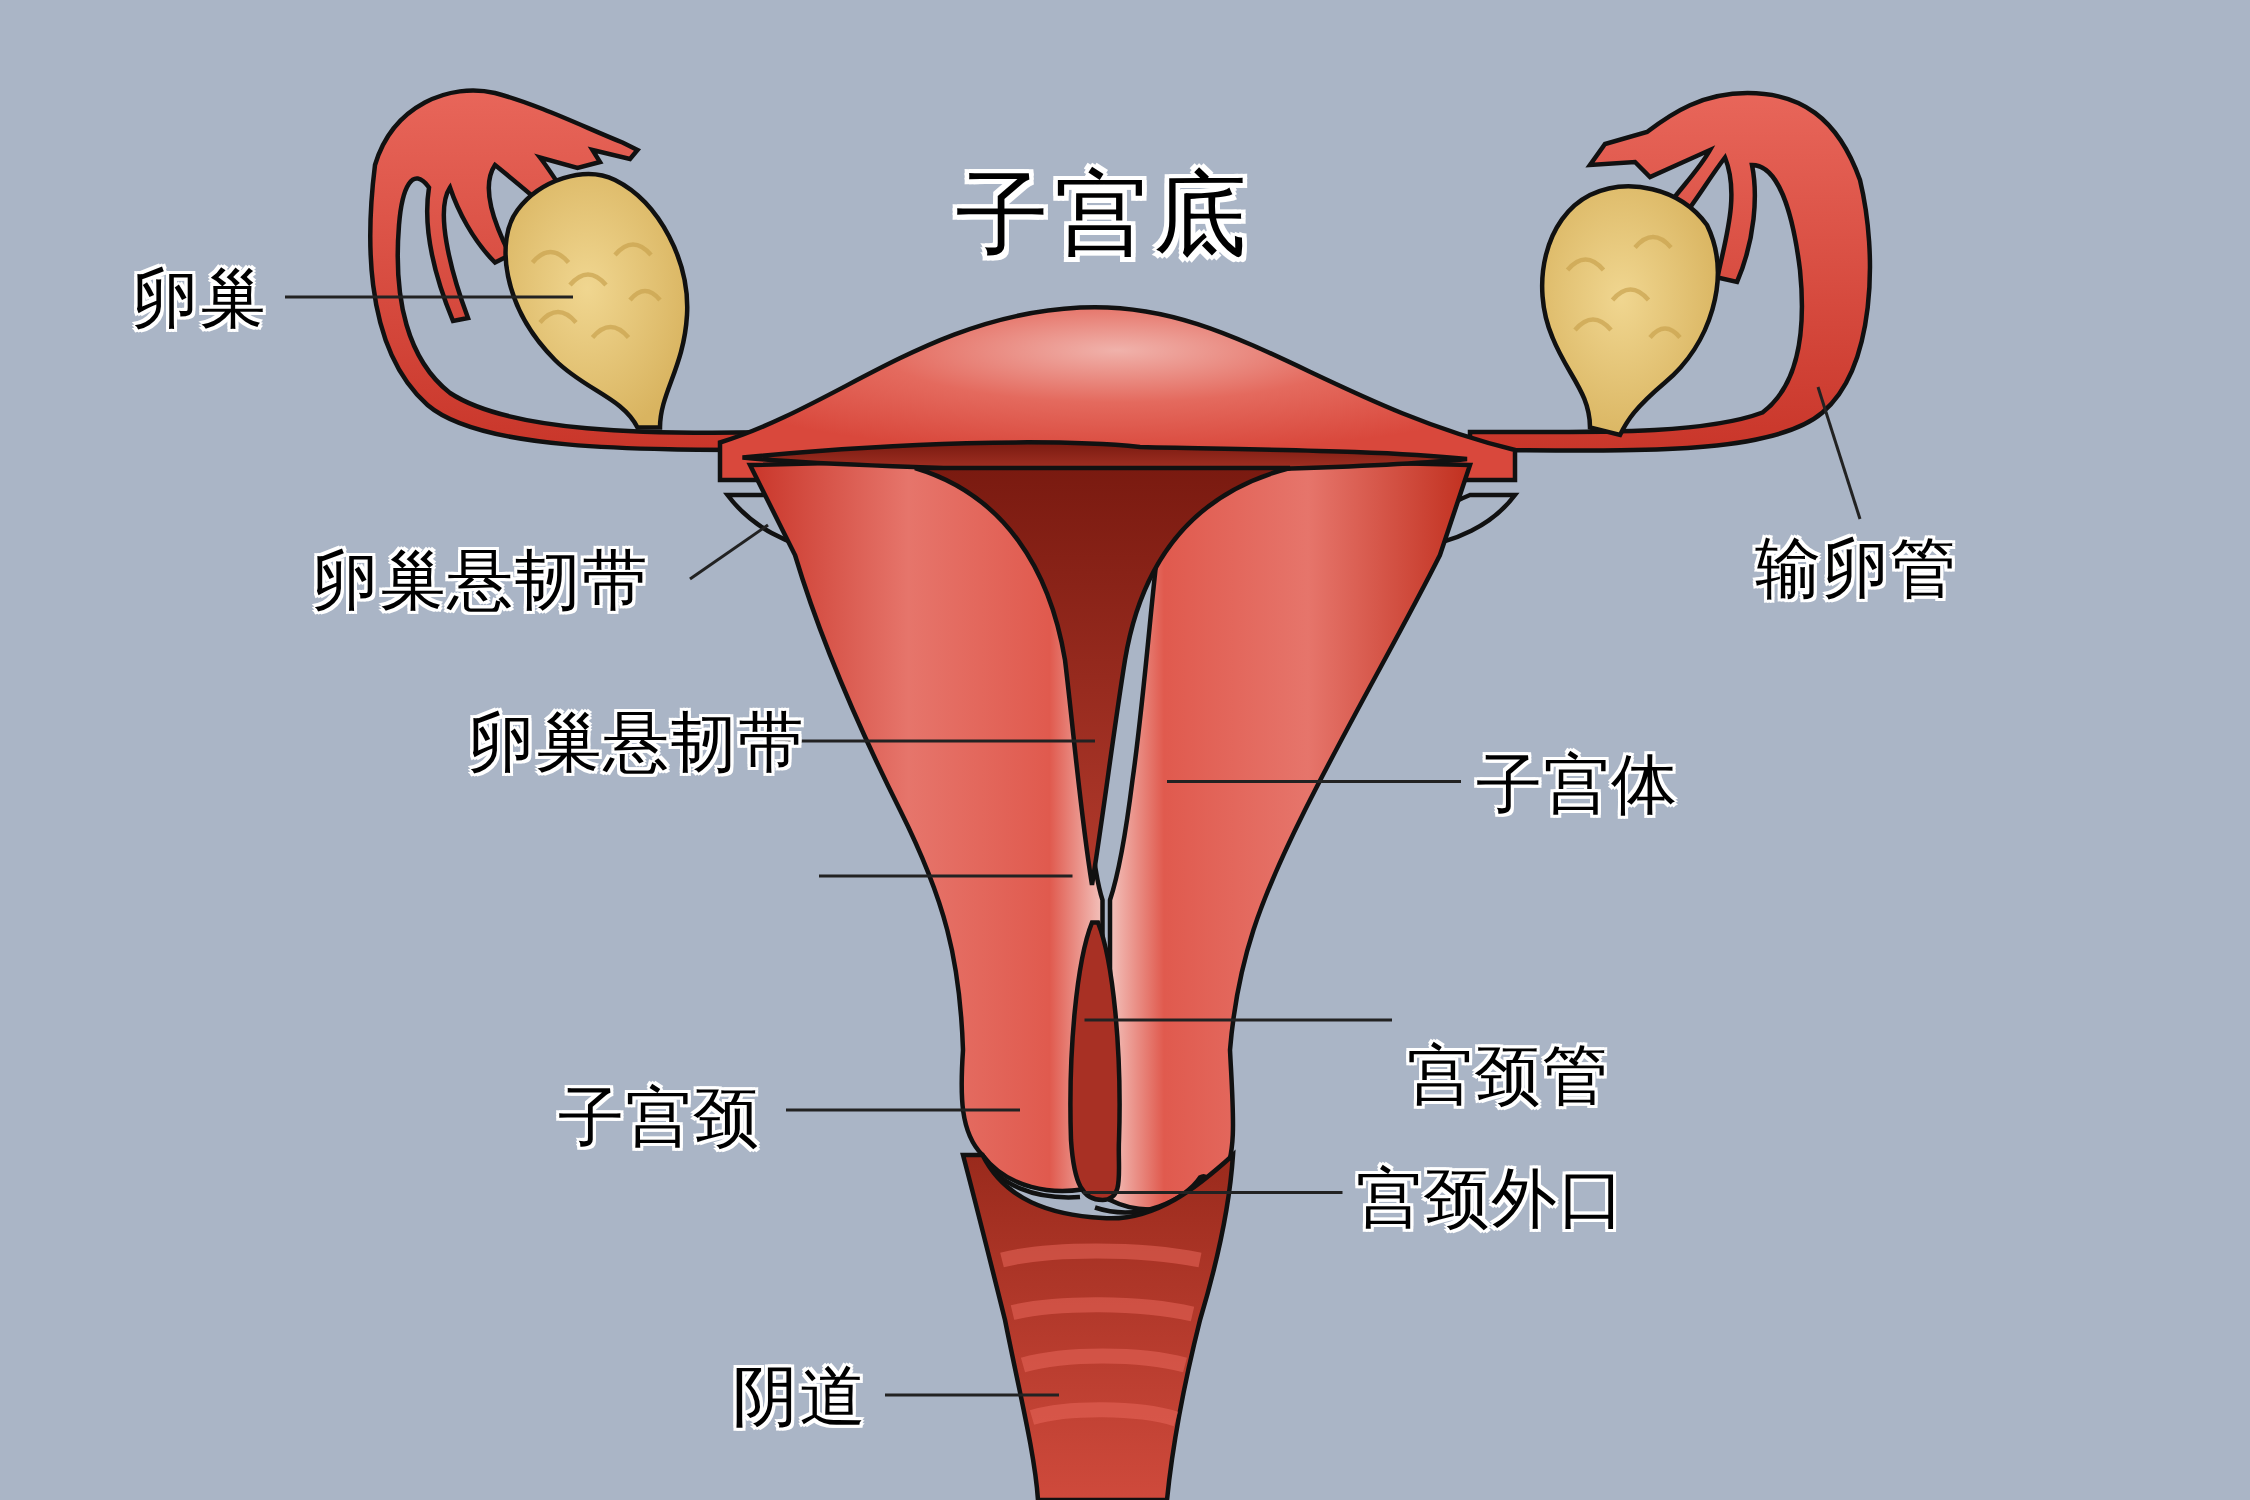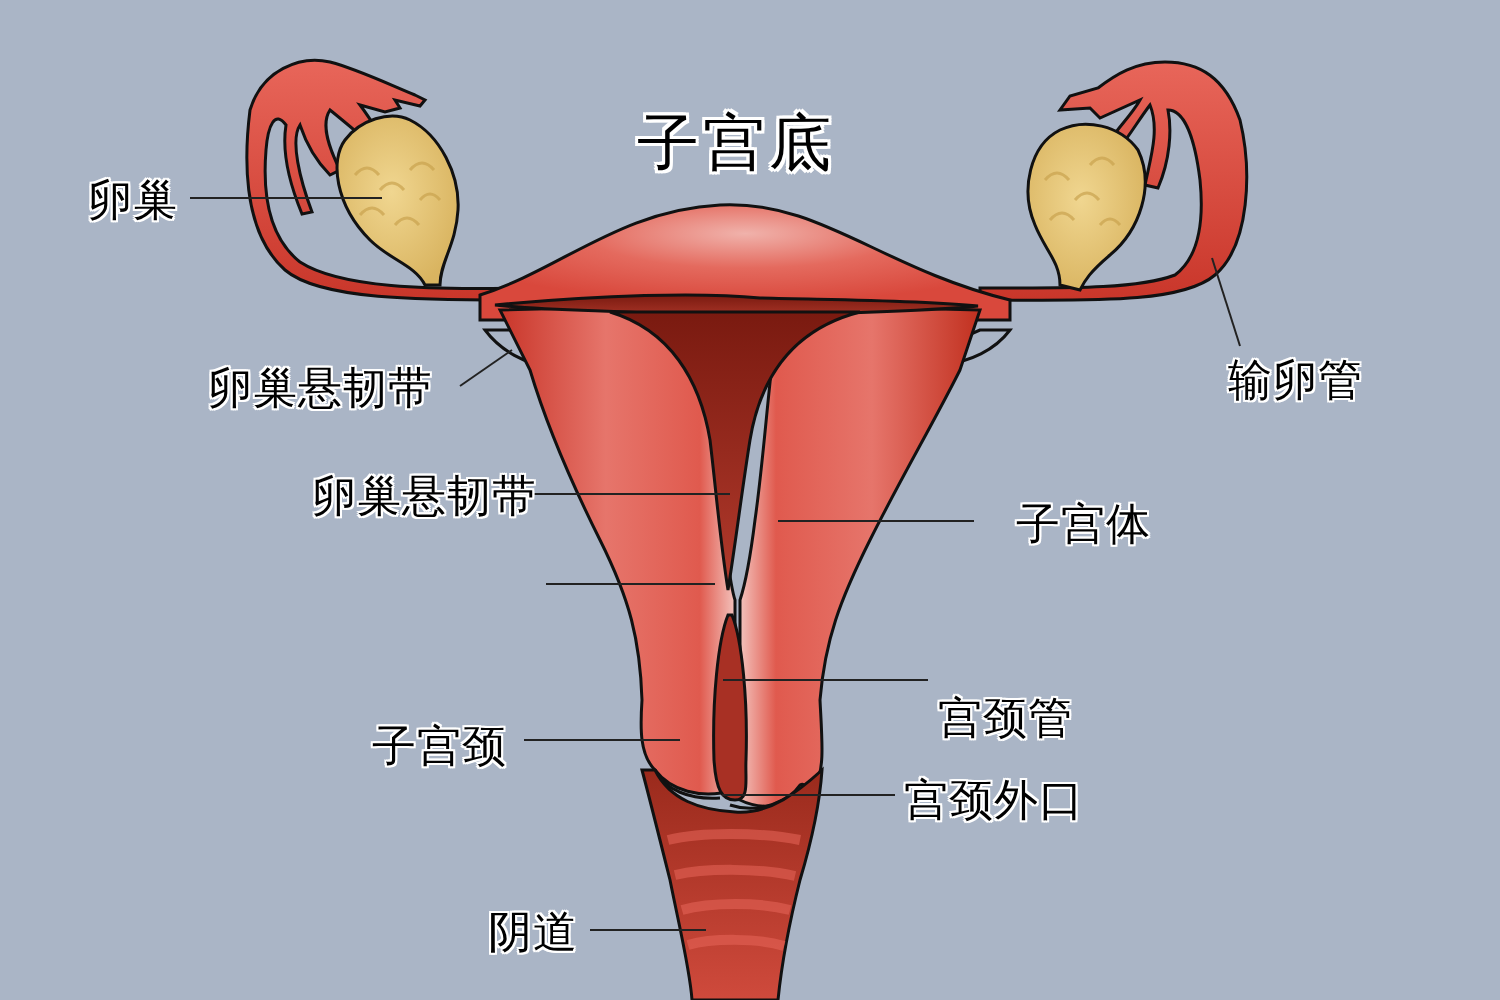--- a/index.html
+++ b/index.html
@@ -125,20 +125,20 @@
       <line x1="524" y1="740" x2="680" y2="740"></line>
       <line x1="722" y1="795" x2="895" y2="795"></line>
       <line x1="590" y1="930" x2="706" y2="930"></line>
     </g>
   </svg>
 
   <div class="label title" style="left:637px; top:112px;">子宫底</div>
 
   <div class="label" style="left:88px; top:178px;">卵巢</div>
   <div class="label" style="left:208px; top:366px;">卵巢悬韧带</div>
-  <div class="label" style="left:1228px; top:358px;">输卵管</div>
+  <div class="label" style="left:1170px; top:358px;">输卵管</div>
   <div class="label" style="left:312px; top:474px;">卵巢悬韧带</div>
-  <div class="label" style="left:984px; top:502px;margin-left:32px;">子宫体</div>
+  <div class="label" style="left:984px; top:502px;">子宫体</div>
   <div class="label" style="left:938px; top:696px;">宫颈管</div>
   <div class="label" style="left:372px; top:724px;">子宫颈</div>
   <div class="label" style="left:904px; top:778px;">宫颈外口</div>
   <div class="label" style="left:488px; top:910px;">阴道</div>
 </div>
 
 </body></html>

